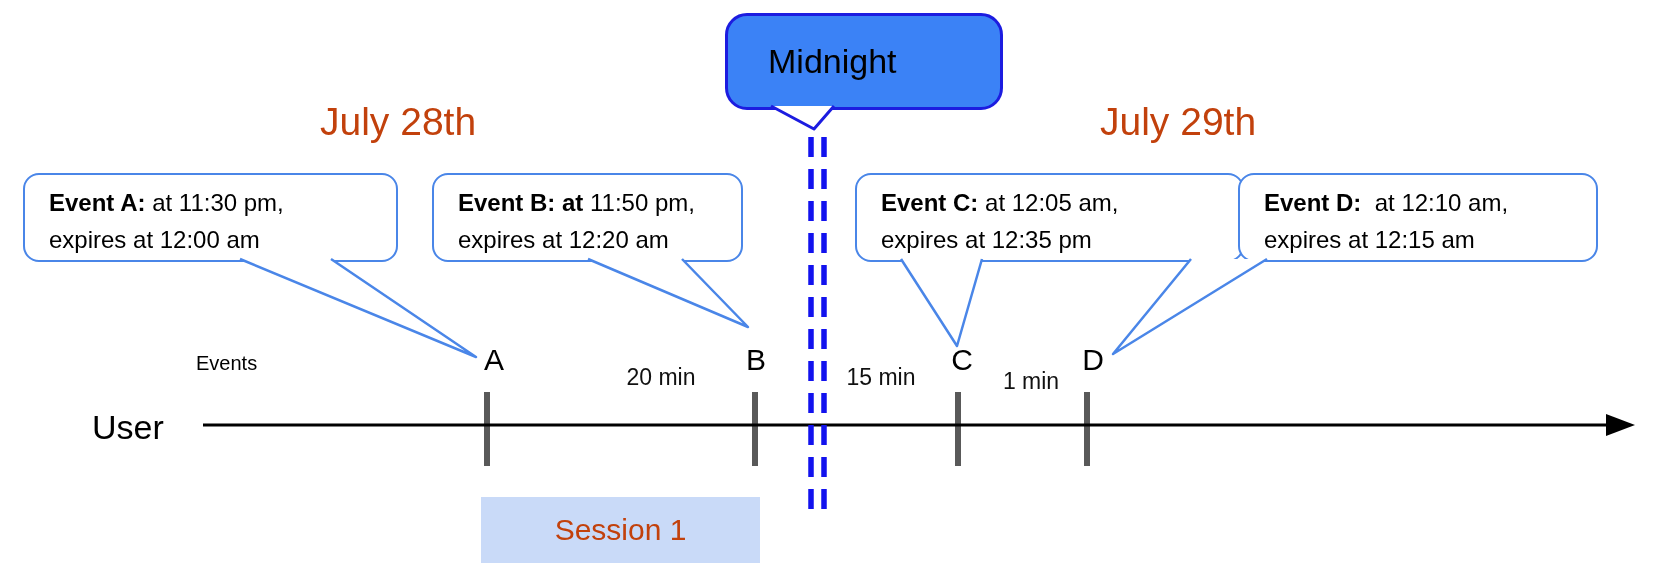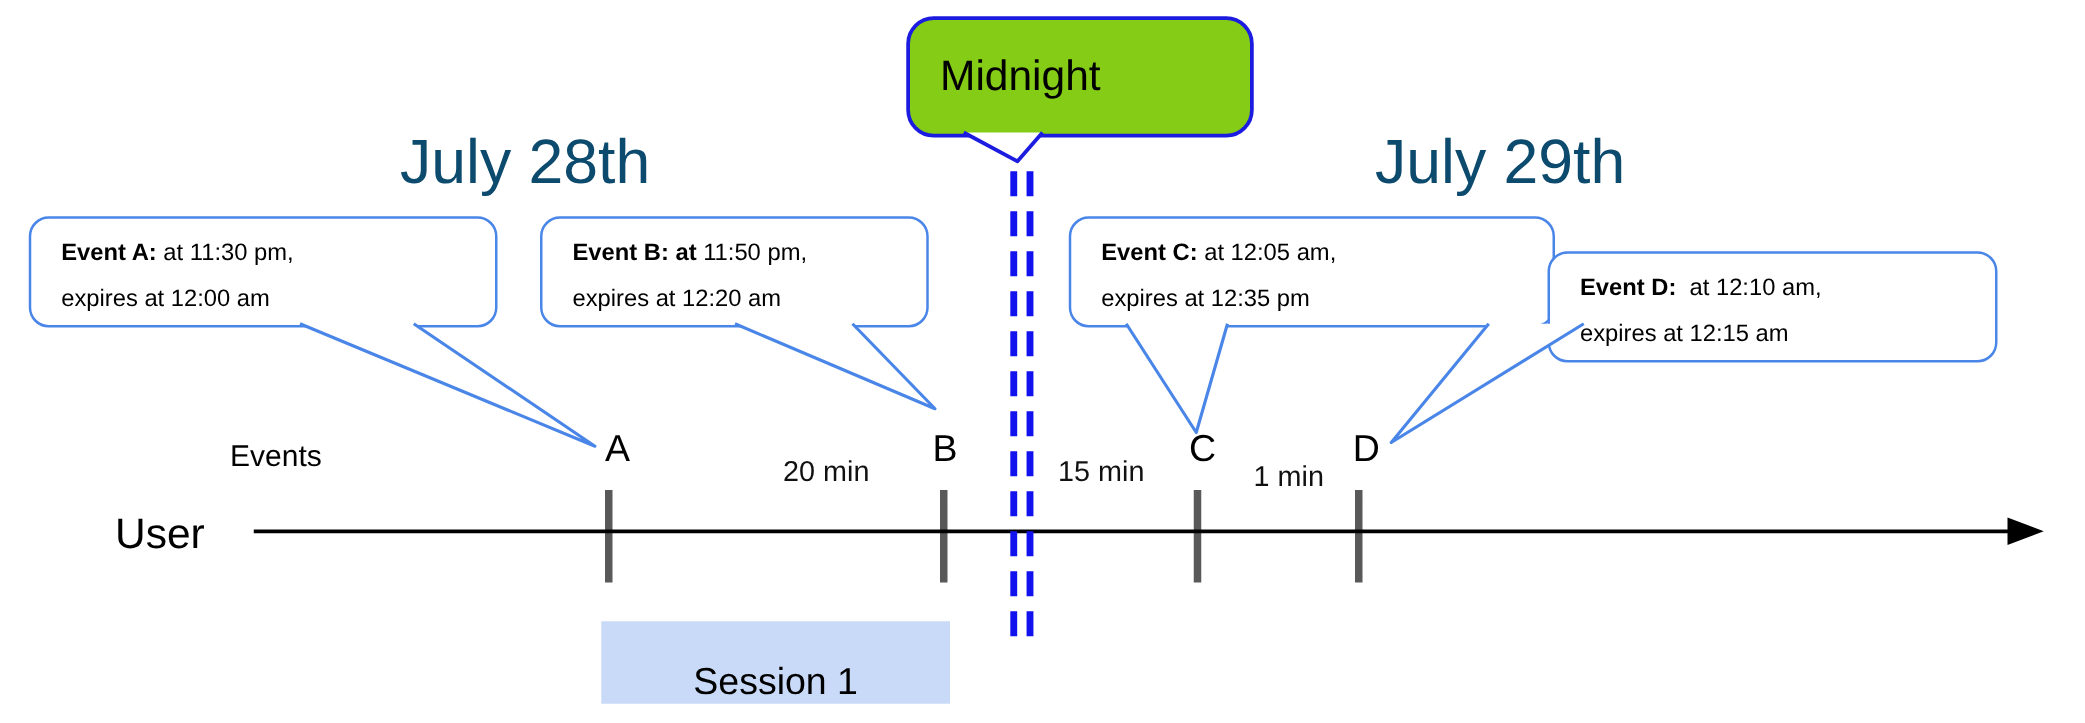--- a/index.html
+++ b/index.html
@@ -2,43 +2,43 @@
 <html style="--event-border: #4a86e8; --midnight-border: #1c1ce0; --dash-blue: #1212ee; --session-fill: #c9daf8; --tick-gray: #595959; --axis-black: #000000; --text: #000000;"><head>
 <meta charset="utf-8">
 <style>
   html,body{margin:0;padding:0;background:#fff;}
   .canvas{
     position:relative;width:1668px;height:578px;background:#ffffff;
     font-family:"Liberation Sans", sans-serif;color:var(--text,#000);
     overflow:hidden;
   }
   .abs{position:absolute;}
-  .date-label{font-size:50px;color:#0c4a6e;white-space:nowrap;}
+  .date-label{font-size:39px;color:#c2410c;white-space:nowrap;}
   
   .midnight-box{
     left:725px;top:13px;width:278px;height:97px;box-sizing:border-box;
-    border:3px solid var(--midnight-border,#1c1ce0);border-radius:22px;background:#84cc16;
-    display:flex;align-items:center;padding-left:24px;font-size:34px;
+    border:3px solid var(--midnight-border,#1c1ce0);border-radius:22px;background:#3b82f6;
+    display:flex;align-items:center;padding-left:40px;font-size:34px;
   }
   .event-box{
     top:173px;height:89px;box-sizing:border-box;background:#fff;
     border:2.5px solid var(--event-border,#4a86e8);border-radius:16px;
-    padding:9px 0 0 24px;font-size:19px;line-height:37px;white-space:nowrap;
+    padding:9px 0 0 24px;font-size:24px;line-height:37px;white-space:nowrap;
   }
   .event-box .pre{white-space:pre;}
   .event-box b{font-weight:700;}
   
-  .events-label{left:184px;top:352px;font-size:24px;}
+  .events-label{left:196px;top:352px;font-size:20px;}
   .user-label{left:92px;top:408px;font-size:34px;}
   .tick-label{width:44px;top:343px;font-size:30px;text-align:center;}
   .interval-label{width:110px;top:364px;font-size:23px;text-align:center;color:#111;}
   
   .session-box{
     top:497px;height:66px;background:var(--session-fill,#c9daf8);
-    display:flex;align-items:flex-end;justify-content:center;font-size:30px;color:#000000;
+    display:flex;align-items:center;justify-content:center;font-size:30px;color:#c2410c;
   }
   
   .overlay{left:0;top:0;width:1668px;height:578px;pointer-events:none;}
   .tick{stroke:var(--tick-gray,#595959);stroke-width:6;}
   .axis{stroke:var(--axis-black,#000);stroke-width:3;}
   .arrowhead{fill:var(--axis-black,#000);}
   .dash{stroke:var(--dash-blue,#1212ee);stroke-width:5.5;stroke-dasharray:20 12;}
   .tail{fill:#ffffff;stroke:var(--event-border,#4a86e8);stroke-width:2.5;stroke-linejoin:round;}
   .tail-midnight{fill:#ffffff;stroke:var(--midnight-border,#1c1ce0);stroke-width:3;stroke-linejoin:round;}
 </style>
@@ -62,21 +62,21 @@
   <div class="abs event-box" style="left:432px;width:311px;">
     <div><b>Event B: at</b><span class="pre"> 11:50 pm,</span></div>
     <div>expires at 12:20 am</div>
   </div>
 
   <div class="abs event-box" style="left:855px;width:389px;">
     <div><b>Event C:</b><span class="pre"> at 12:05 am,</span></div>
     <div>expires at 12:35 pm</div>
   </div>
 
-  <div class="abs event-box" style="left:1238px;width:360px;margin-top:28px;">
+  <div class="abs event-box" style="left:1238px;width:360px;">
     <div><b>Event D:</b><span class="pre">  at 12:10 am,</span></div>
     <div>expires at 12:15 am</div>
   </div>
 
   <div class="abs events-label">Events</div>
   <div class="abs user-label">User</div>
 
   <div class="abs tick-label" style="left:472px;">A</div>
   <div class="abs tick-label" style="left:734px;">B</div>
   <div class="abs tick-label" style="left:940px;">C</div>

